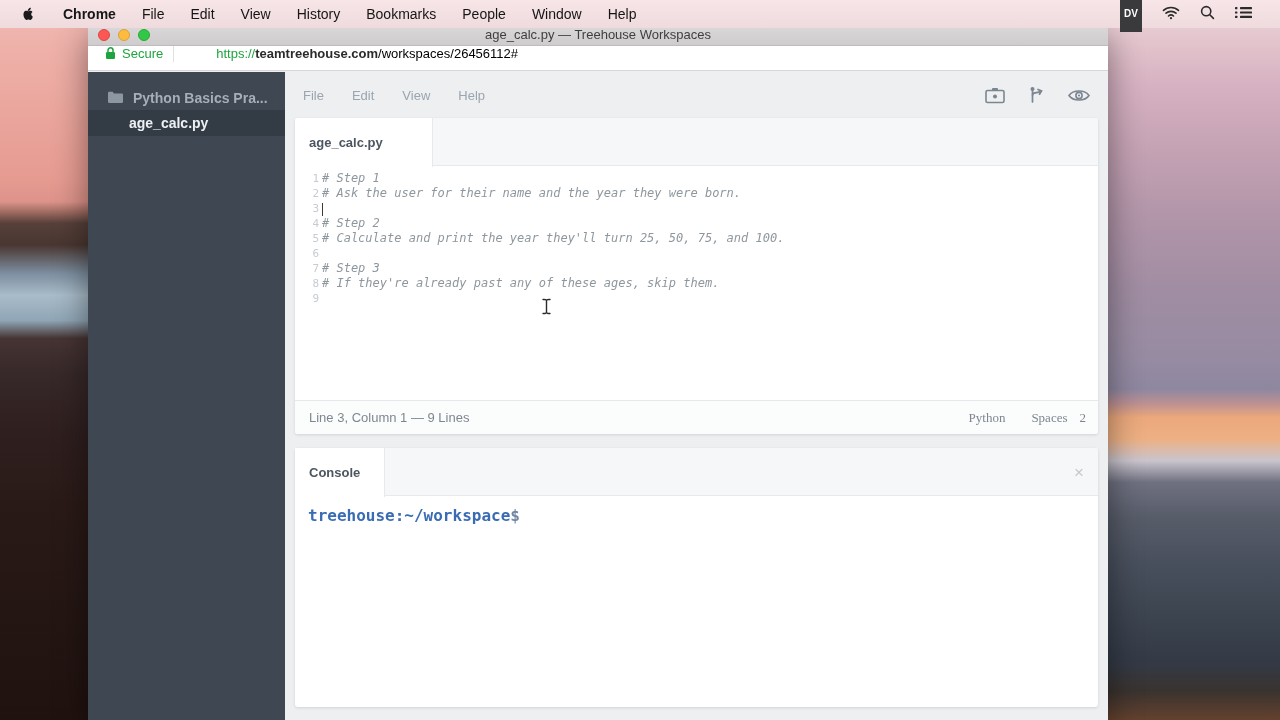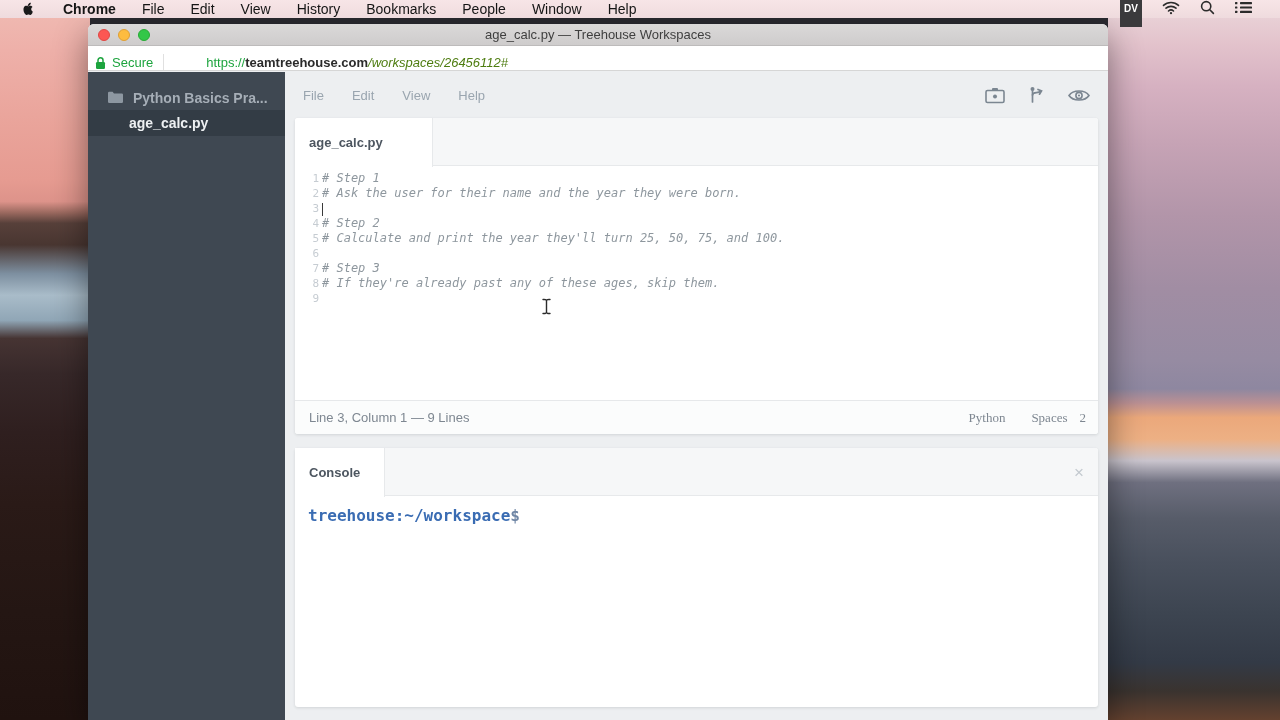--- a/index.html
+++ b/index.html
@@ -20,21 +20,21 @@
   .bg-right {
     position:absolute; right:0; top:0; width:172px; height:720px;
     background:linear-gradient(180deg,
       #ecd9dc 0%, #e3c3cc 6%, #d6b1c1 12%, #c6a3b5 20%, #b295a9 30%,
       #a18da3 40%, #968ba2 50%, #8e87a0 54%, #bb9093 56%, #eba87b 58%,
       #edb084 61%, #c9c4cd 64%, #6f7080 67%, #575c69 72%, #49505d 78%,
       #3d4551 85%, #333a46 92%, #3a332f 96%, #64412f 100%);
   }
   
   .menubar {
-    position:absolute; left:0; top:0; width:1280px; height:18px;
+    position:absolute; left:0; top:0; width:1280px; height:28px;
     background:linear-gradient(180deg,#f7e5e7,#efdbde);
     display:flex; align-items:center; font-size:14px; color:#151515;
     z-index:50;
   }
   .apple { padding:0 15px 0 21px; display:flex; align-items:center; }
   .mb-item { padding:0 13px; }
   .mb-item.app { font-weight:700; }
   .mb-right { margin-left:auto; display:flex; align-items:center; gap:20px; padding-right:28px; }
   .dv-badge {
     background:#3a3a3c; color:#fff; font-size:10px; font-weight:700;
@@ -53,27 +53,27 @@
     display:flex; align-items:center; justify-content:center;
   }
   .lights { position:absolute; left:10px; top:5px; display:flex; gap:8px; }
   .light { width:12px; height:12px; border-radius:50%; }
   .light.red    { background:#fc5753; border:1px solid #df4744; }
   .light.yellow { background:#fdbc40; border:1px solid #de9f34; }
   .light.green  { background:#33c748; border:1px solid #27aa35; }
   .win-title { font-size:13px; color:#3f3f3f; }
   .urlbar {
     height:25px; background:#ffffff; border-bottom:1px solid #d6d6d6;
-    display:flex; align-items:flex-end; padding-left:7px; font-size:13px;
+    display:flex; align-items:flex-start; padding-left:17px; font-size:13px;
   }
   .secure-label { color:#1da43e; margin:0 0 0 6px; }
   .url-divider { width:1px; height:16px; background:#e0e0e0; margin:0 10px; }
   .url-scheme { color:#1da43e;margin-left:32px; }
   .url-domain { color:#2b2b2b; font-weight:700; }
-  .url-path { color:#4d7c0f;font-style:italic; }
+  .url-path { color:#000000; }
   
   .workspace { position:absolute; top:48px; left:0; right:0; bottom:0; display:flex; background:#edeff1; }
   .sidebar { width:197px; background:#3f4852; flex:none; }
   .project-row {
     margin-top:14px; height:24px; display:flex; align-items:center;
     padding-left:20px; gap:10px; color:#a6aeb7; font-weight:700; font-size:14px;
   }
   .file-row {
     height:26px; display:flex; align-items:center; padding-left:41px;
     color:#eef1f3; font-weight:700; font-size:14px;

